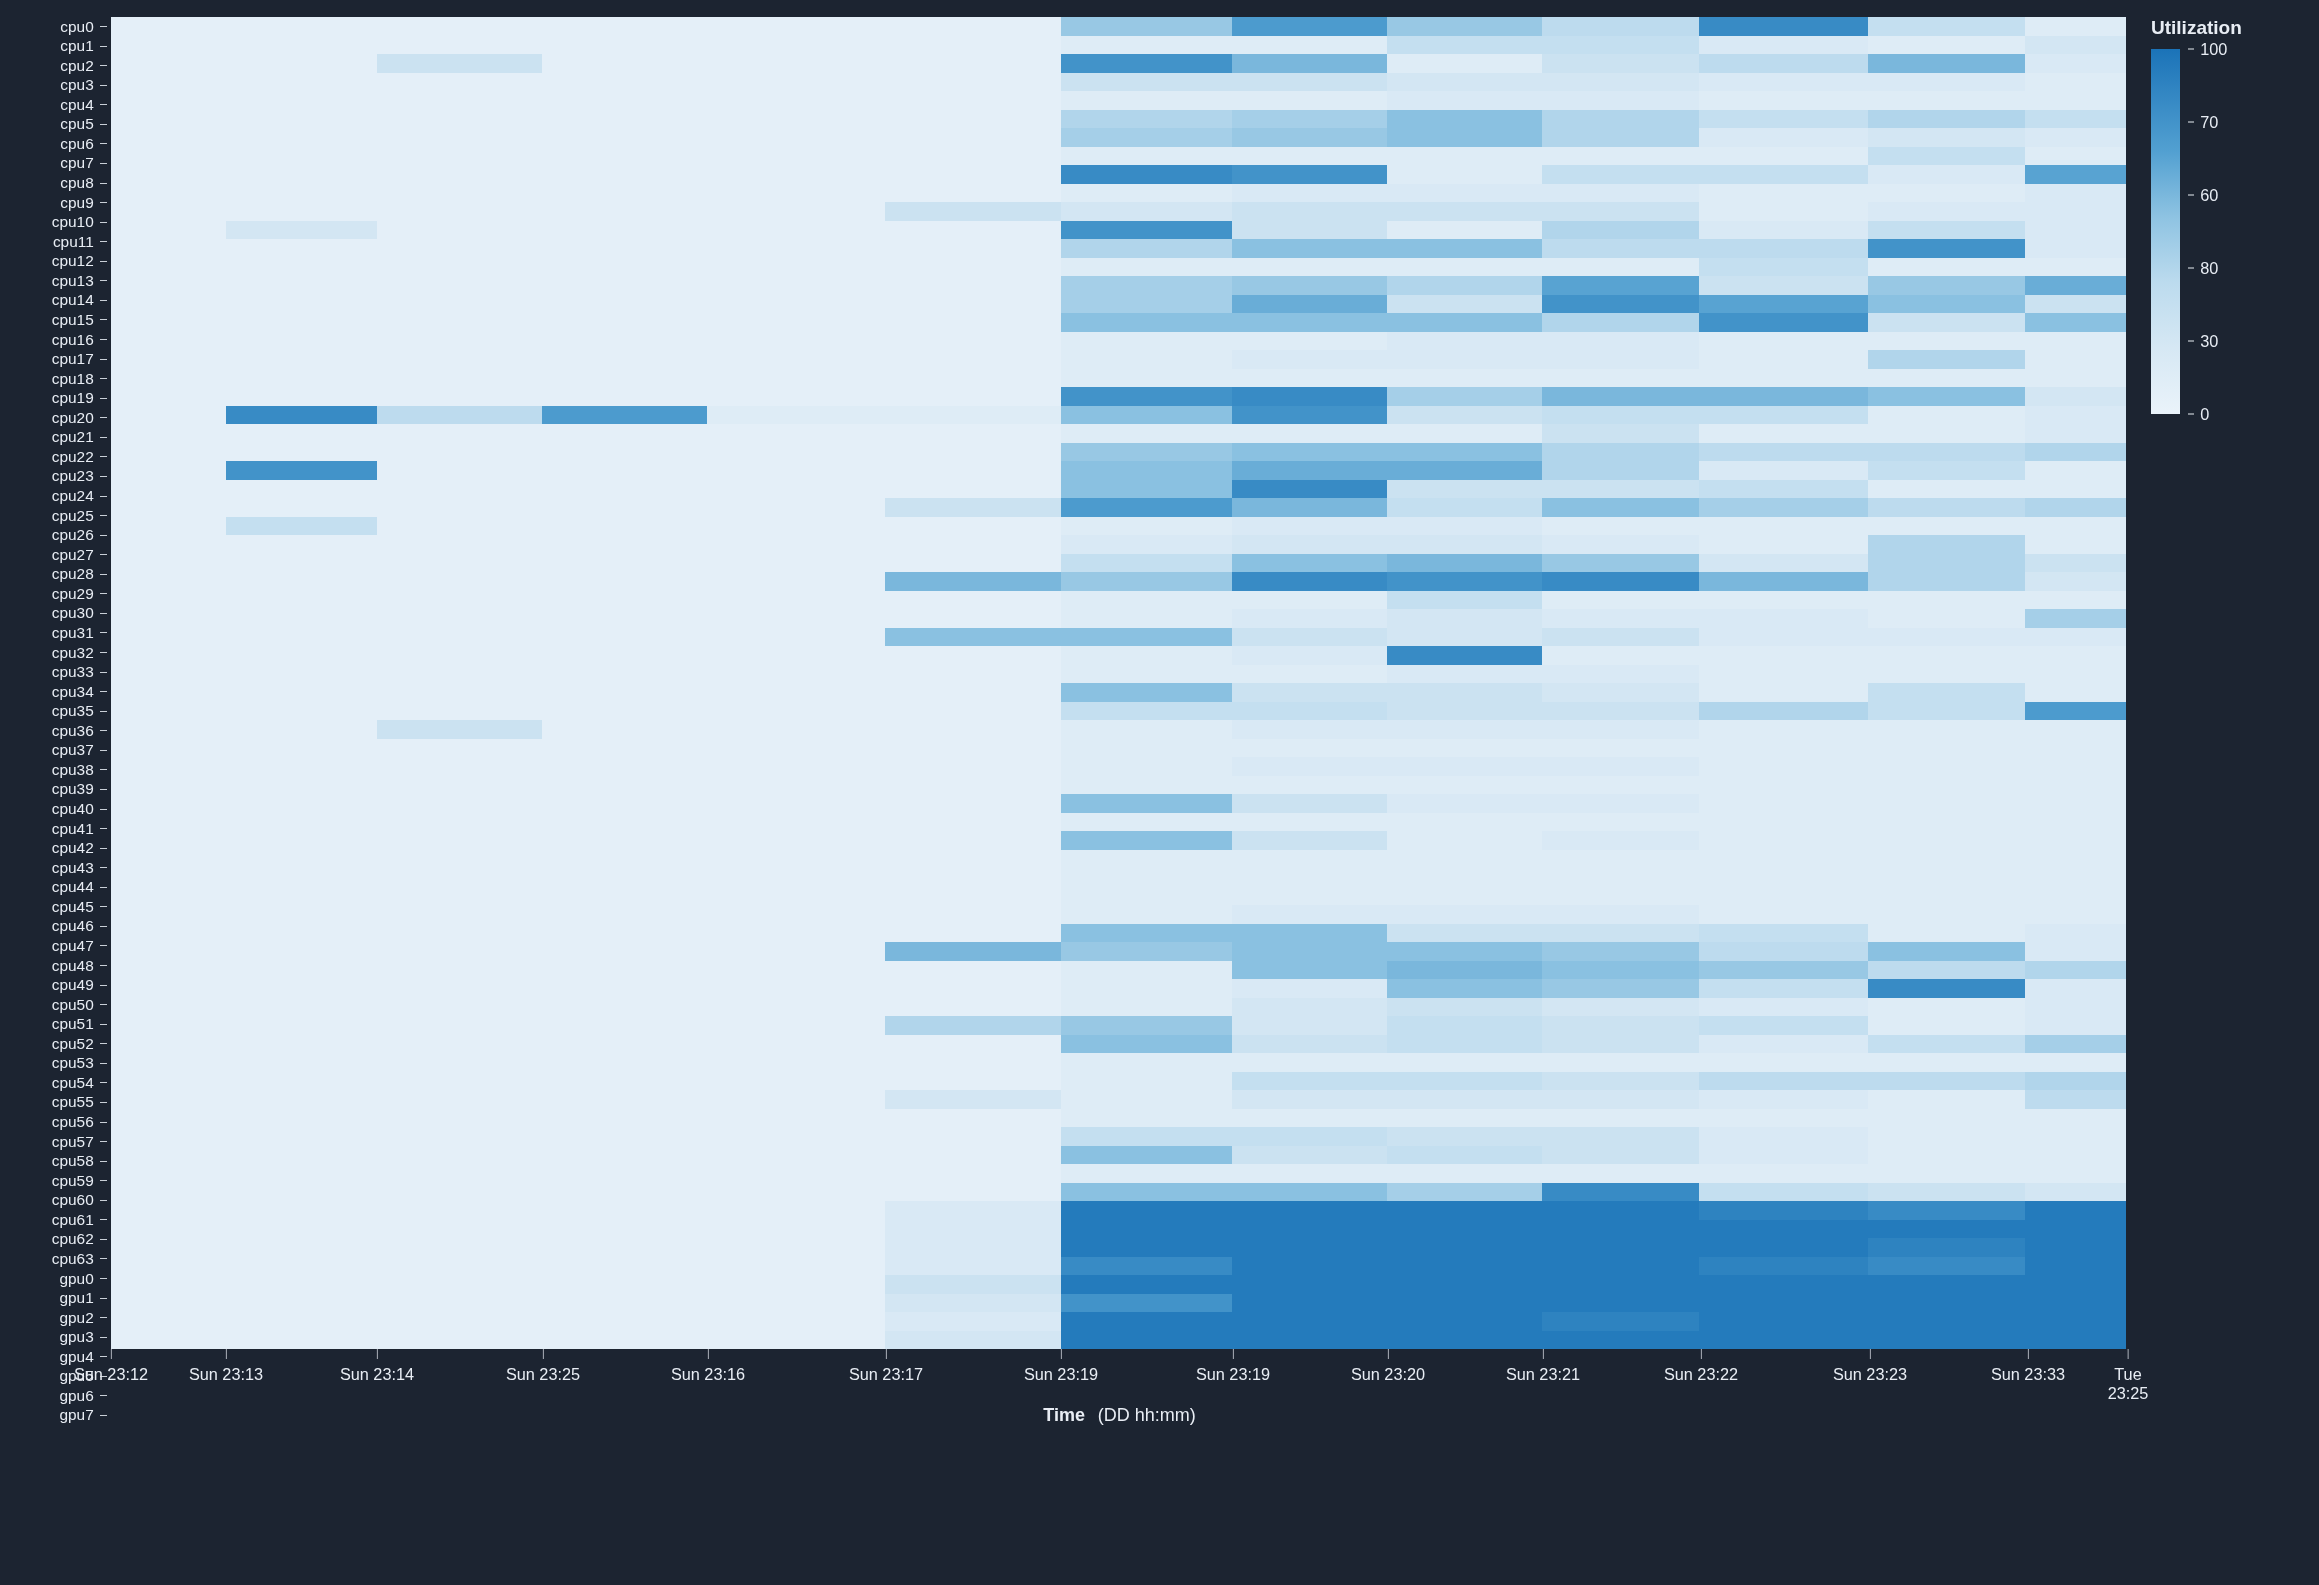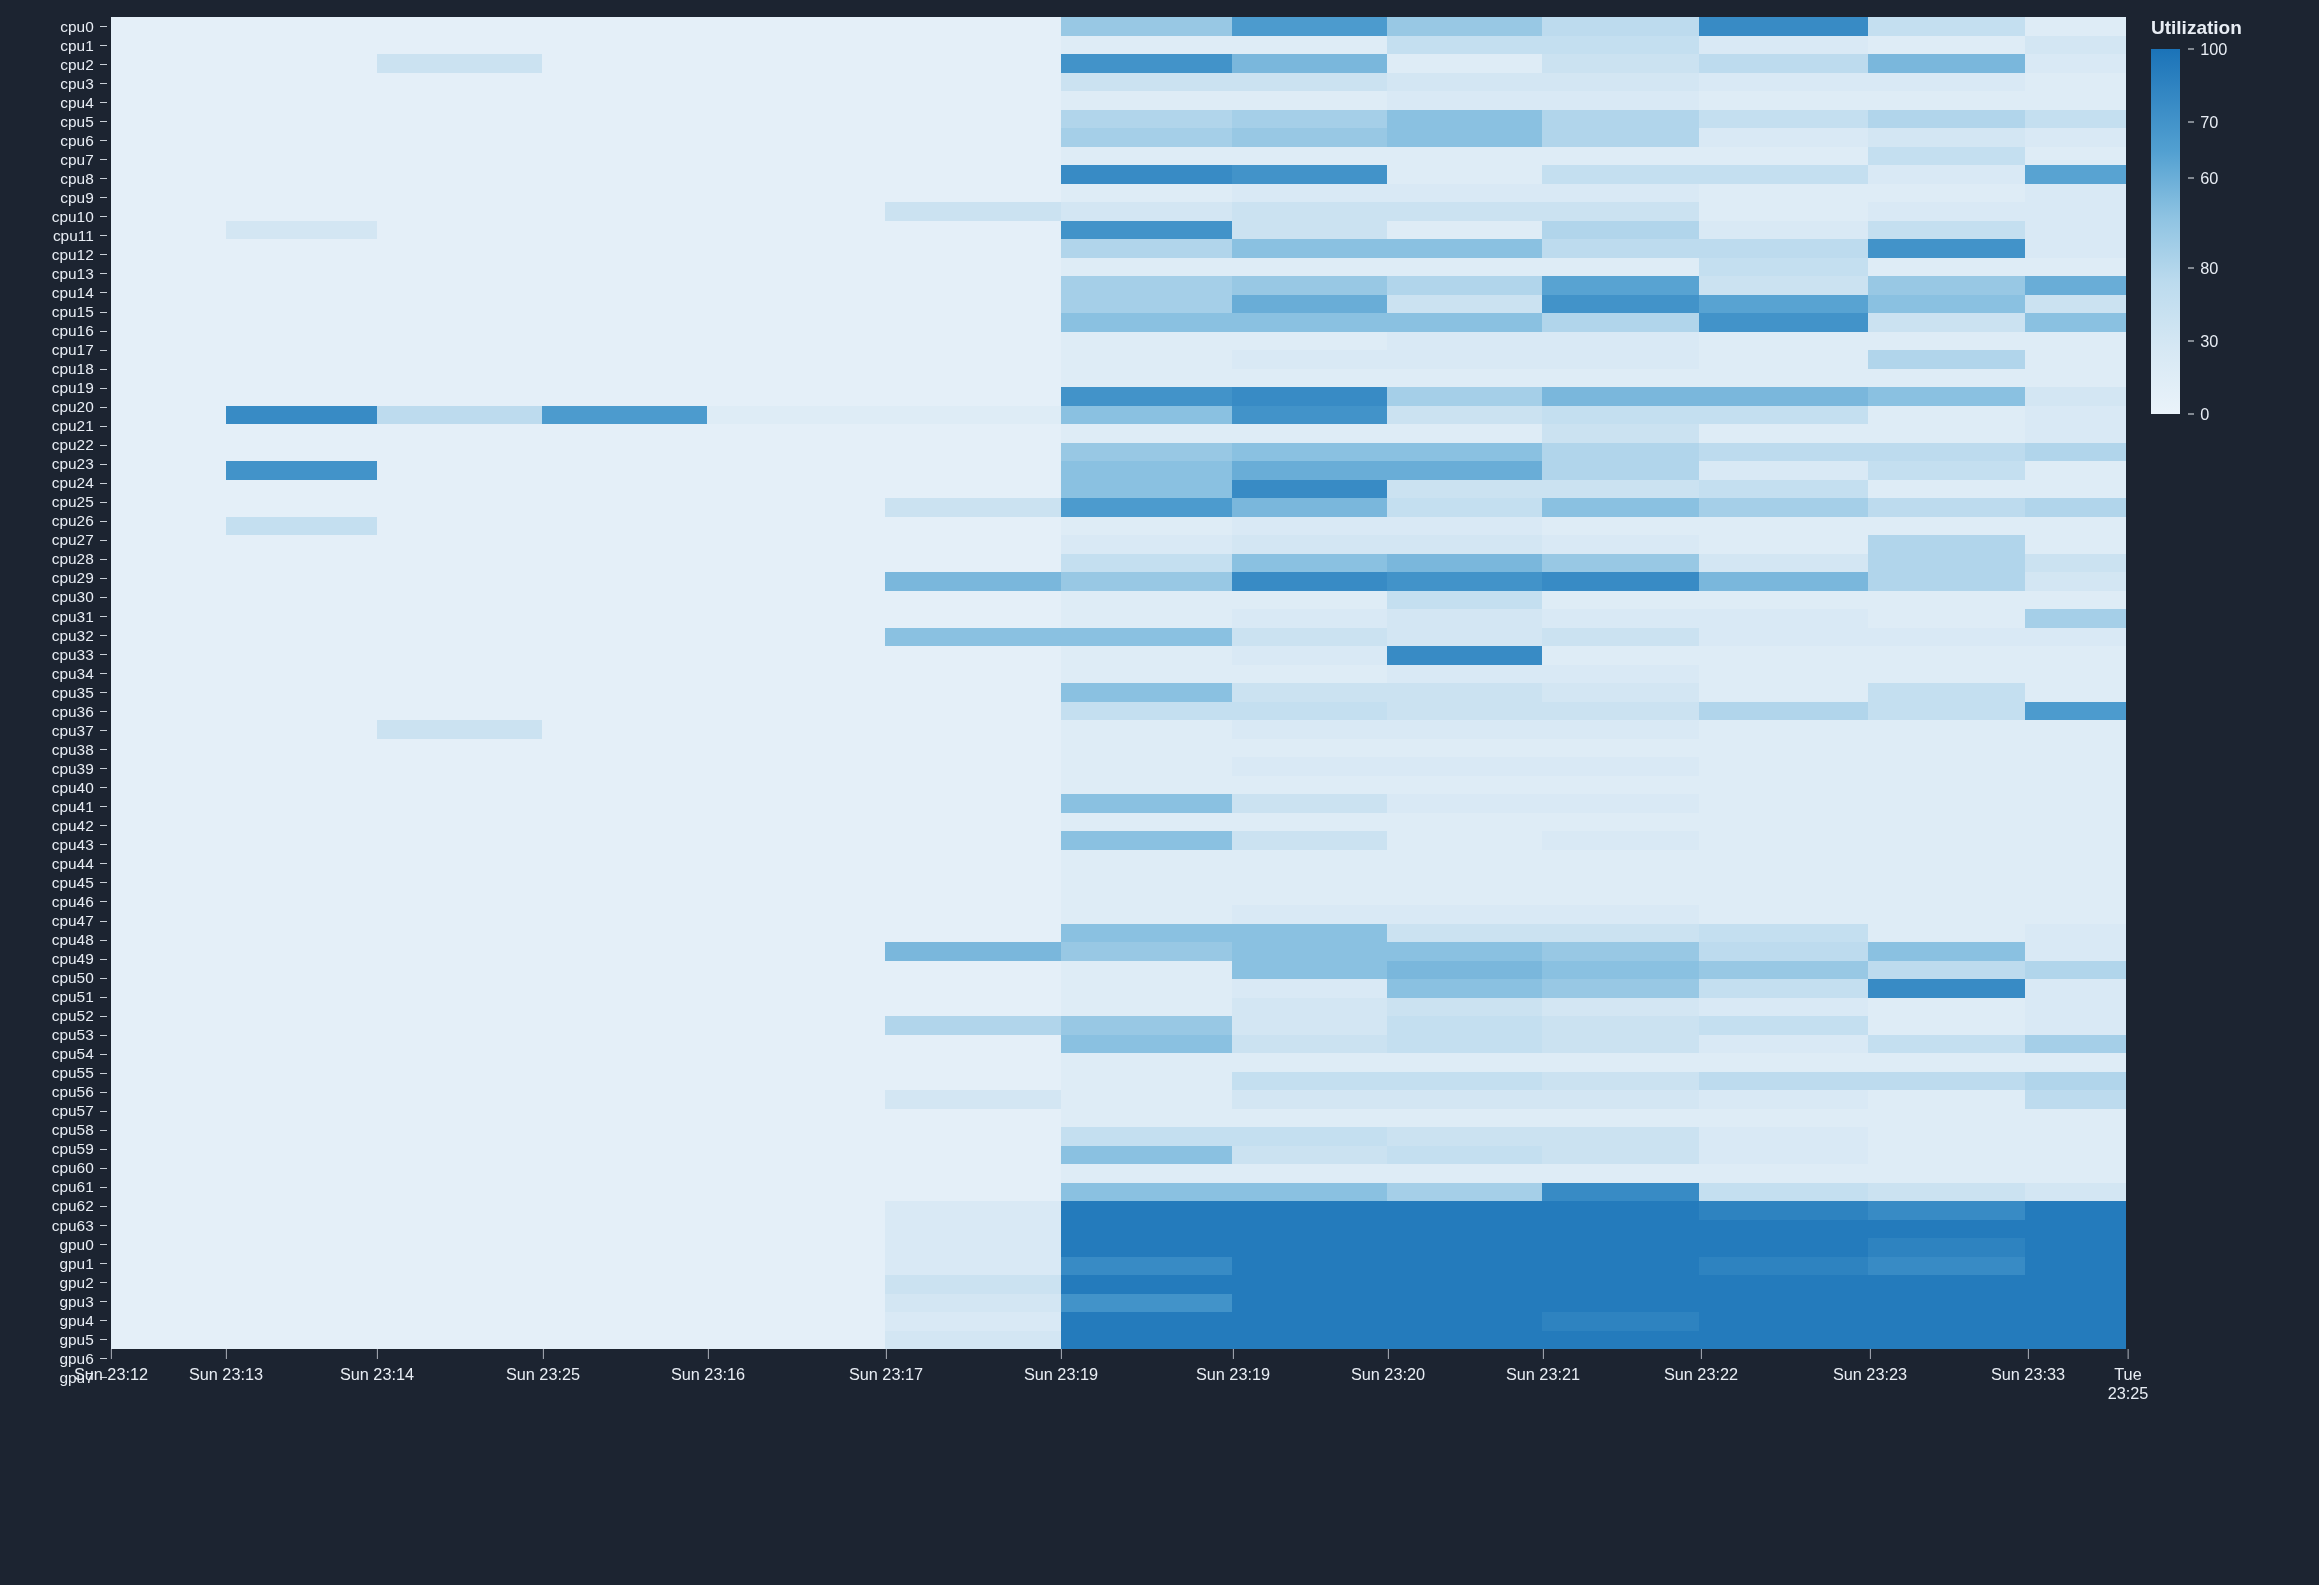--- a/index.html
+++ b/index.html
@@ -1534,40 +1534,44 @@
           <div class="xtick" style="left: 775px;"><span class="tickmark"></span><span>Sun 23:17</span></div>
           <div class="xtick" style="left: 950px;"><span class="tickmark"></span><span>Sun 23:19</span></div>
           <div class="xtick" style="left: 1122px;"><span class="tickmark"></span><span>Sun 23:19</span></div>
           <div class="xtick" style="left: 1277px;"><span class="tickmark"></span><span>Sun 23:20</span></div>
           <div class="xtick" style="left: 1432px;"><span class="tickmark"></span><span>Sun 23:21</span></div>
           <div class="xtick" style="left: 1590px;"><span class="tickmark"></span><span>Sun 23:22</span></div>
           <div class="xtick" style="left: 1759px;"><span class="tickmark"></span><span>Sun 23:23</span></div>
           <div class="xtick" style="left: 1917px;"><span class="tickmark"></span><span>Sun 23:33</span></div>
           <div class="xtick" style="left: 2017px;"><span class="tickmark"></span><span>Tue 23:25</span></div>
         </div>
+      <div class="xlabel">
+        <span class="bold">Time</span>
+        <span>(DD hh:mm)</span>
+      </div>
     </div>
 
     <div class="legend">
       <div class="legend-title">Utilization</div>
       <div class="legend-body">
         <div class="legend-bar"></div>
         <div class="legend-ticks" id="legend-ticks">
             <div class="legend-tick" style="bottom: 0px;">
               <span class="tm"></span>
               <span>0</span>
             </div>
             <div class="legend-tick" style="bottom: 73px;">
               <span class="tm"></span>
               <span>30</span>
             </div>
             <div class="legend-tick" style="bottom: 146px;">
               <span class="tm"></span>
               <span>80</span>
             </div>
-            <div class="legend-tick" style="bottom: 236px;">
+            <div class="legend-tick" style="bottom: 219px;">
               <span class="tm"></span>
               <span>60</span>
             </div>
             <div class="legend-tick" style="bottom: 292px;">
               <span class="tm"></span>
               <span>70</span>
             </div>
             <div class="legend-tick" style="bottom: 365px;">
               <span class="tm"></span>
               <span>100</span>

